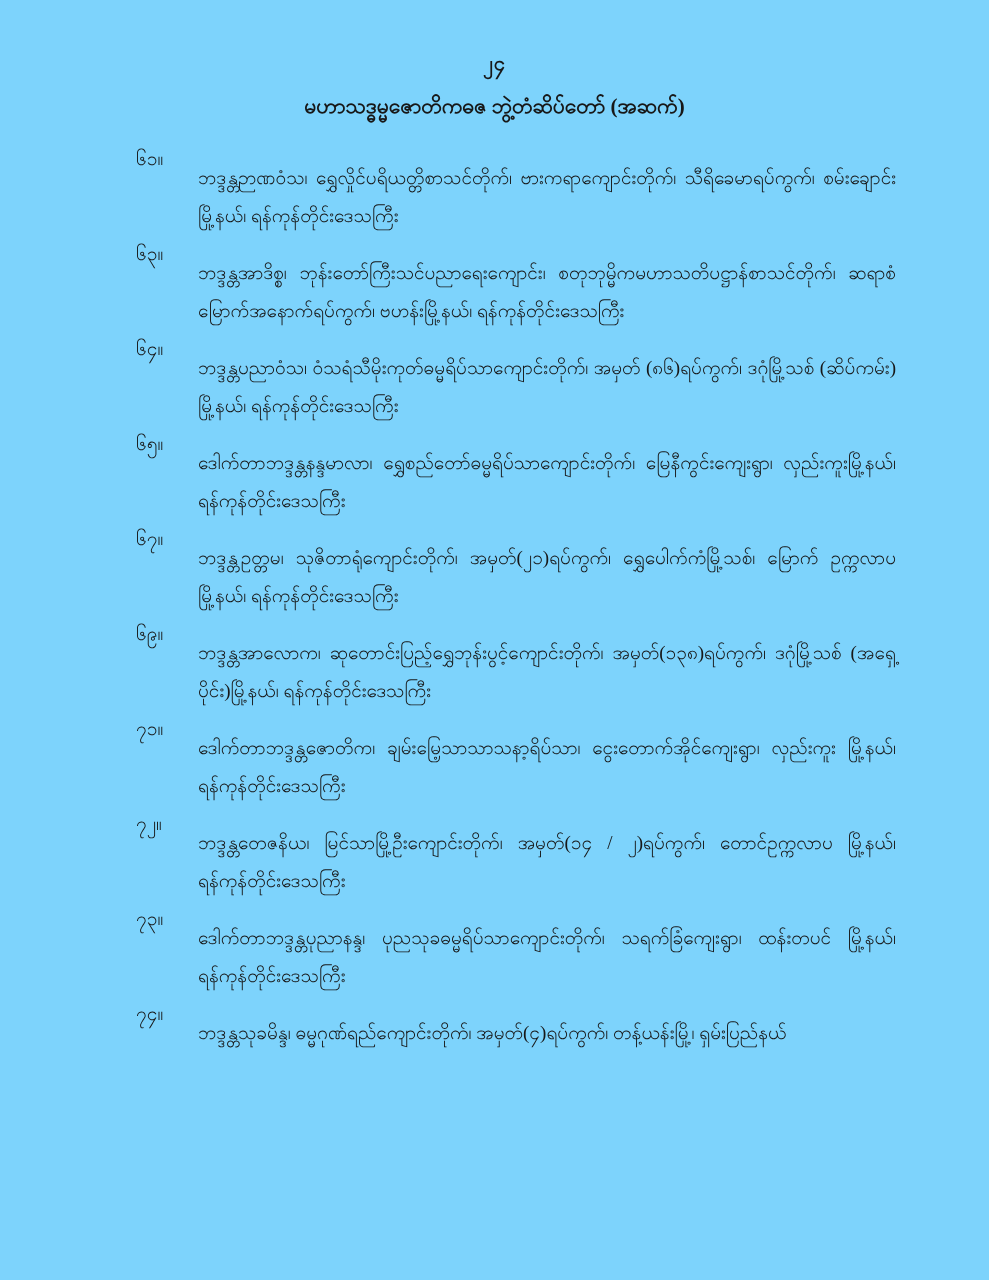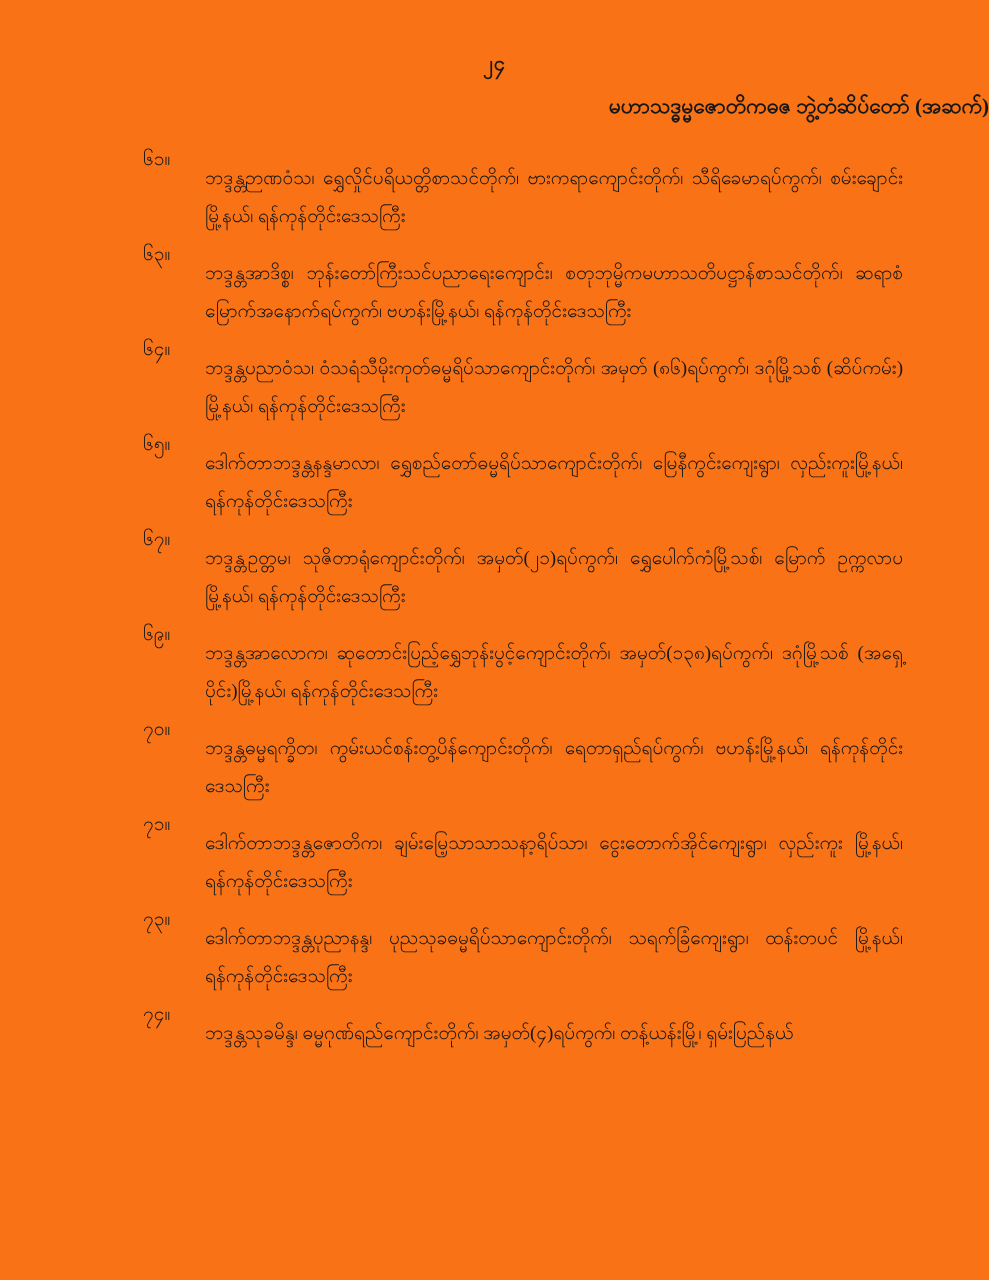--- a/index.html
+++ b/index.html
@@ -5,48 +5,48 @@
   html, body {
     margin: 0;
     padding: 0;
     background: #e8e8e8;
   }
   .page {
     position: relative;
     width: 989px;
     height: 1280px;
     margin: 0 auto;
-    background: #f97316;
+    background: #7dd3fc;
     color: #171717;
     font-family: "Liberation Serif", "DejaVu Sans", sans-serif;
     overflow: hidden;
   }
   .page-number {
     position: absolute;
     top: 50px;
     left: 0;
     width: 100%;
     text-align: center;
     font-size: 20px;
     font-weight: 700;
     letter-spacing: 1px;
   }
   .doc-title {
     position: absolute;
     top: 92px;
     left: 0;
     width: 100%;
-    text-align: right;
+    text-align: center;
     font-size: 21px;
     font-weight: 700;
   }
   .list {
     position: absolute;
     top: 140px;
-    left: 143px;
+    left: 136px;
     width: 760px;
   }
   .list-item {
     display: flex;
     align-items: flex-start;
     margin-bottom: 1px;
   }
   .item-number {
     flex: 0 0 62px;
     font-size: 19px;
@@ -98,30 +98,30 @@
     <div class="item-number">၆၇။</div>
     <div class="item-text">ဘဒ္ဒန္တဥတ္တမ၊ သုဇိတာရုံကျောင်းတိုက်၊ အမှတ်(၂၁)ရပ်ကွက်၊ ရွှေပေါက်ကံမြို့သစ်၊ မြောက် ဥက္ကလာပမြို့နယ်၊ ရန်ကုန်တိုင်းဒေသကြီး</div>
   </div>
 
 
   <div class="list-item">
     <div class="item-number">၆၉။</div>
     <div class="item-text">ဘဒ္ဒန္တအာလောက၊ ဆုတောင်းပြည့်ရွှေဘုန်းပွင့်ကျောင်းတိုက်၊ အမှတ်(၁၃၈)ရပ်ကွက်၊ ဒဂုံမြို့သစ် (အရှေ့ပိုင်း)မြို့နယ်၊ ရန်ကုန်တိုင်းဒေသကြီး</div>
   </div>
 
-  <div class="list-item">
-    <div class="item-number">၇၀။</div>
-    <div class="item-text">ဘဒ္ဒန္တဓမ္မရက္ခိတ၊ ကွမ်းယင်စန်းတွ့ပိန်ကျောင်းတိုက်၊ ရေတာရှည်ရပ်ကွက်၊ ဗဟန်းမြို့နယ်၊ ရန်ကုန်တိုင်းဒေသကြီး</div>
-  </div>
 
   <div class="list-item">
     <div class="item-number">၇၁။</div>
     <div class="item-text">ဒေါက်တာဘဒ္ဒန္တဇောတိက၊ ချမ်းမြေ့သာသာသနာ့ရိပ်သာ၊ ငွေးတောက်အိုင်ကျေးရွာ၊ လှည်းကူး မြို့နယ်၊ ရန်ကုန်တိုင်းဒေသကြီး</div>
   </div>
 
+  <div class="list-item">
+    <div class="item-number">၇၂။</div>
+    <div class="item-text">ဘဒ္ဒန္တတေဇနိယ၊ မြင်သာမြို့ဦးကျောင်းတိုက်၊ အမှတ်(၁၄ / ၂)ရပ်ကွက်၊ တောင်ဥက္ကလာပ မြို့နယ်၊ ရန်ကုန်တိုင်းဒေသကြီး</div>
+  </div>
 
   <div class="list-item">
     <div class="item-number">၇၃။</div>
     <div class="item-text">ဒေါက်တာဘဒ္ဒန္တပုညာနန္ဒ၊ ပုညသုခဓမ္မရိပ်သာကျောင်းတိုက်၊ သရက်ခြံကျေးရွာ၊ ထန်းတပင် မြို့နယ်၊ ရန်ကုန်တိုင်းဒေသကြီး</div>
   </div>
 
   <div class="list-item">
     <div class="item-number">၇၄။</div>
     <div class="item-text">ဘဒ္ဒန္တသုခမိန္ဒ၊ ဓမ္မဂုဏ်ရည်ကျောင်းတိုက်၊ အမှတ်(၄)ရပ်ကွက်၊ တန့်ယန်းမြို့၊ ရှမ်းပြည်နယ်</div>
   </div>

